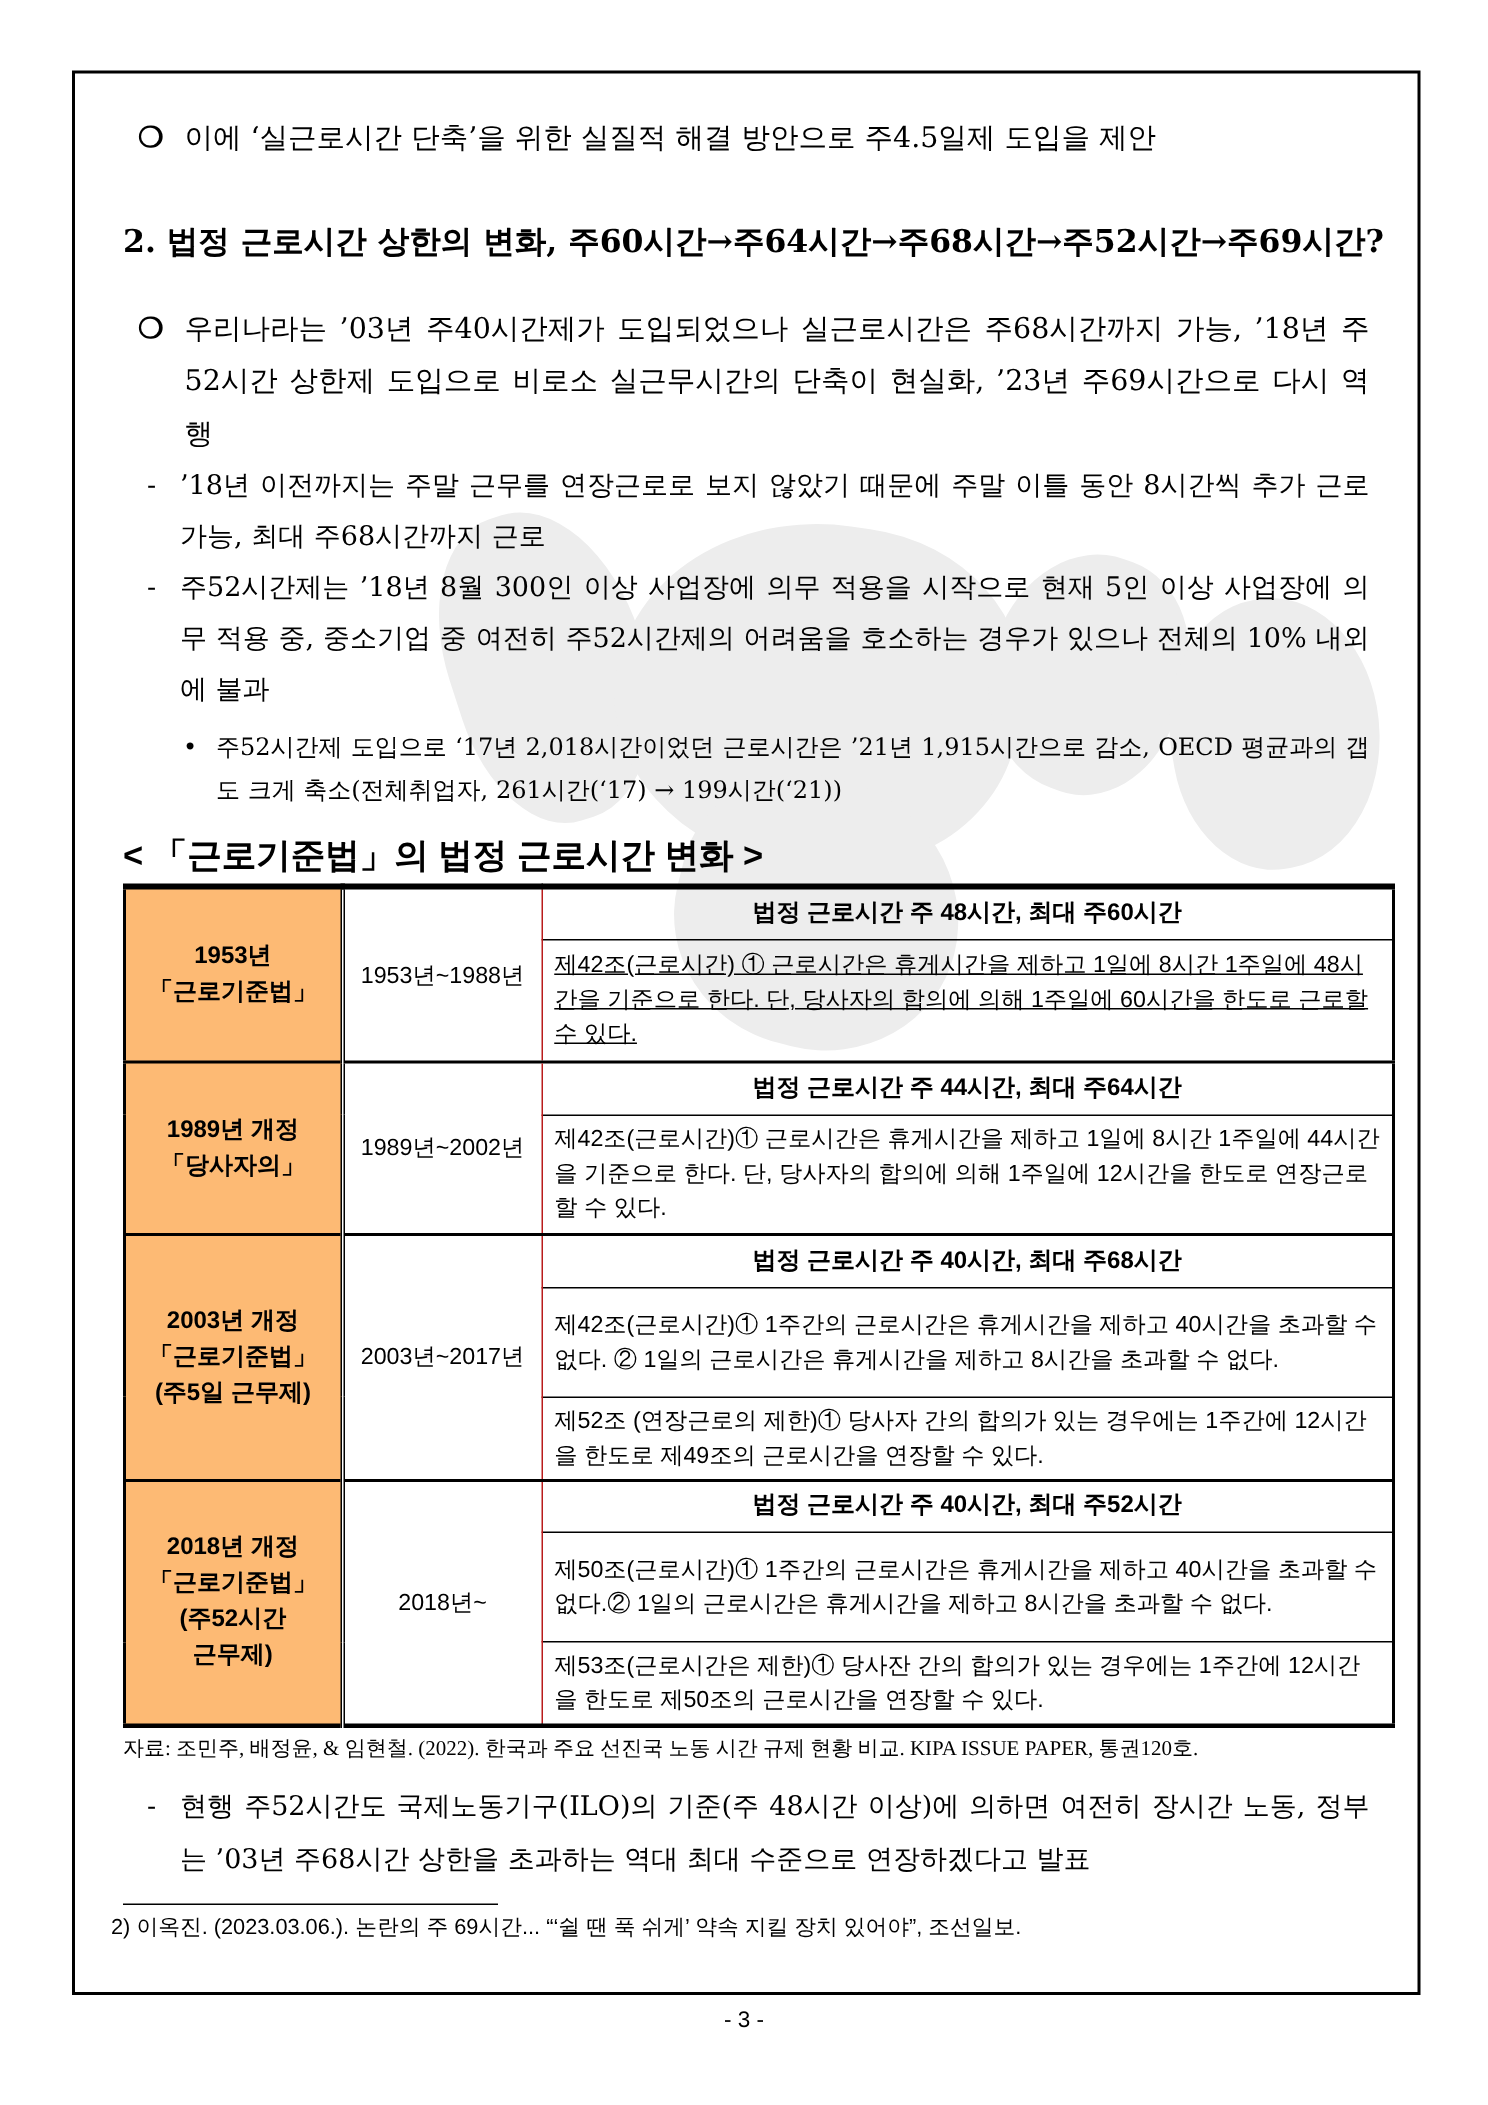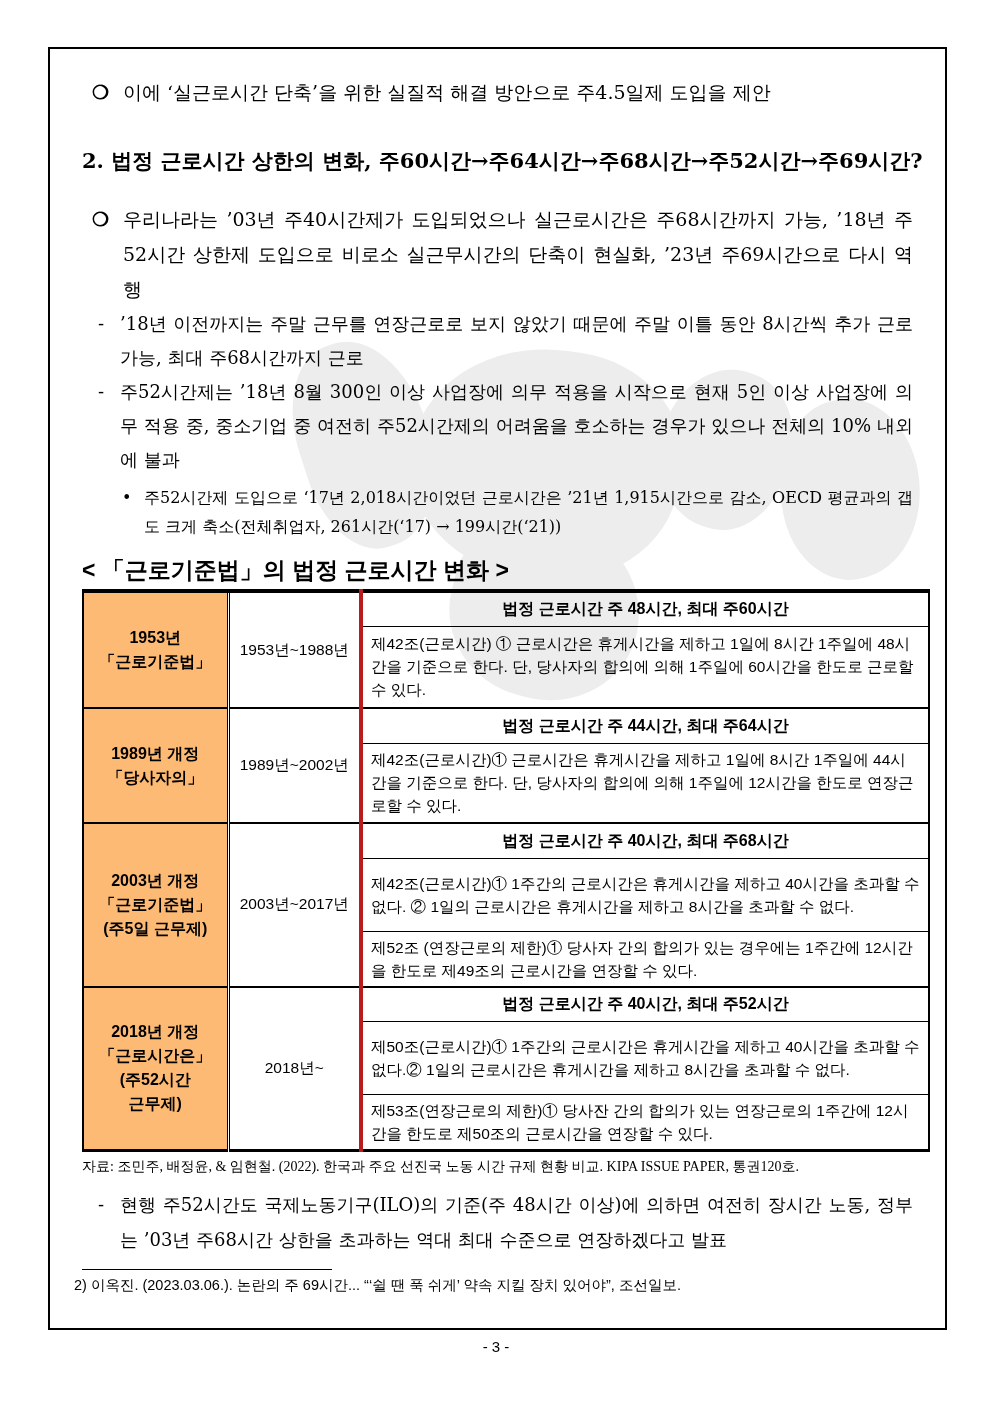--- a/index.html
+++ b/index.html
@@ -55,31 +55,31 @@
     font-family: "Liberation Sans", sans-serif; font-size: 15.5px;
   }
   table.law col.c1 { width: 145px; }
   table.law col.c2 { width: 133px; }
   table.law td { vertical-align: middle; }
   td.name {
     background: #fdba74; font-weight: bold; text-align: center;
     white-space: pre-line; line-height: 24px; font-size: 16px;
     border-right: 3px double #000;
   }
-  td.period { text-align: center; border-right: 4px solid #b91c1c; font-size: 15.5px; }
+  td.period { text-align: center; border-right: 1px solid #b91c1c; font-size: 15.5px; }
   td.limit {
     font-weight: bold; text-align: center; font-size: 16px;
     border-bottom: 1px solid #000; height: 35px; line-height: 22px;
   }
   td.clause {
     text-align: left; padding: 4px 8px; line-height: 23px;
     border-bottom: 1px solid #000;
   }
   tr.grp td { border-top: 2px solid #000; }
-  td.h84 { height: 82px; } td.h81 { height: 80px; }
+  td.h84 { height: 82px; text-decoration: underline; } td.h81 { height: 80px; }
   td.h74 { height: 73px; } td.h49 { height: 49px; } td.h53 { height: 53px; }
 
   .source {
     margin-top: 4px; font-size: 14px; line-height: 21px;
     padding-left: 33px; text-indent: -33px; text-align: left;
     font-family: Liberation Serif, serif;
   }
   .closing { margin-top: 10px; font-size: 18px; line-height: 35px; }
   .fnrule { margin-top: 12px; width: 250px; border-top: 1.5px solid #000; }
   .footnote {
@@ -157,31 +157,31 @@
         </tr>
         <tr>
           <td class="clause h74">제42조(근로시간)① 1주간의 근로시간은 휴게시간을 제하고 40시간을 초과할 수 없다. ② 1일의 근로시간은 휴게시간을 제하고 8시간을 초과할 수 없다.</td>
         </tr>
         <tr>
           <td class="clause h49">제52조 (연장근로의 제한)① 당사자 간의 합의가 있는 경우에는 1주간에 12시간을 한도로 제49조의 근로시간을 연장할 수 있다.</td>
         </tr>
 
         <tr class="grp">
           <td class="name" rowspan="3">2018년 개정
-「근로시간은」
+「근로기준법」
 (주52시간
 근무제)</td>
           <td class="period" rowspan="3">2018년~</td>
           <td class="limit">법정 근로시간 주 40시간, 최대 주52시간</td>
         </tr>
         <tr>
           <td class="clause h74">제50조(근로시간)① 1주간의 근로시간은 휴게시간을 제하고 40시간을 초과할 수 없다.② 1일의 근로시간은 휴게시간을 제하고 8시간을 초과할 수 없다.</td>
         </tr>
         <tr>
-          <td class="clause h53">제53조(연장근로의 제한)① 당사잔 간의 합의가 있는 연장근로의 1주간에 12시간을 한도로 제50조의 근로시간을 연장할 수 있다.</td>
+          <td class="clause h53">제53조(근로시간은 제한)① 당사잔 간의 합의가 있는 경우에는 1주간에 12시간을 한도로 제50조의 근로시간을 연장할 수 있다.</td>
         </tr>
       </tbody>
     </table>
 
     <p class="source">자료: 조민주, 배정윤, &amp; 임현철. (2022). 한국과 주요 선진국 노동 시간 규제 현황 비교. KIPA ISSUE PAPER, 통권120호.</p>
 
     <p class="dash closing"><span class="mk">-</span><span>현행 주52시간도 국제노동기구(ILO)의 기준(주 48시간 이상)에 의하면 여전히 장시간 노동, 정부는 ’03년 주68시간 상한을 초과하는 역대 최대 수준으로 연장하겠다고 발표</span></p>
 
     <div class="fnrule"></div>
     <p class="footnote">2) 이옥진. (2023.03.06.). 논란의 주 69시간... “‘쉴 땐 푹 쉬게’ 약속 지킬 장치 있어야”, 조선일보.</p>

